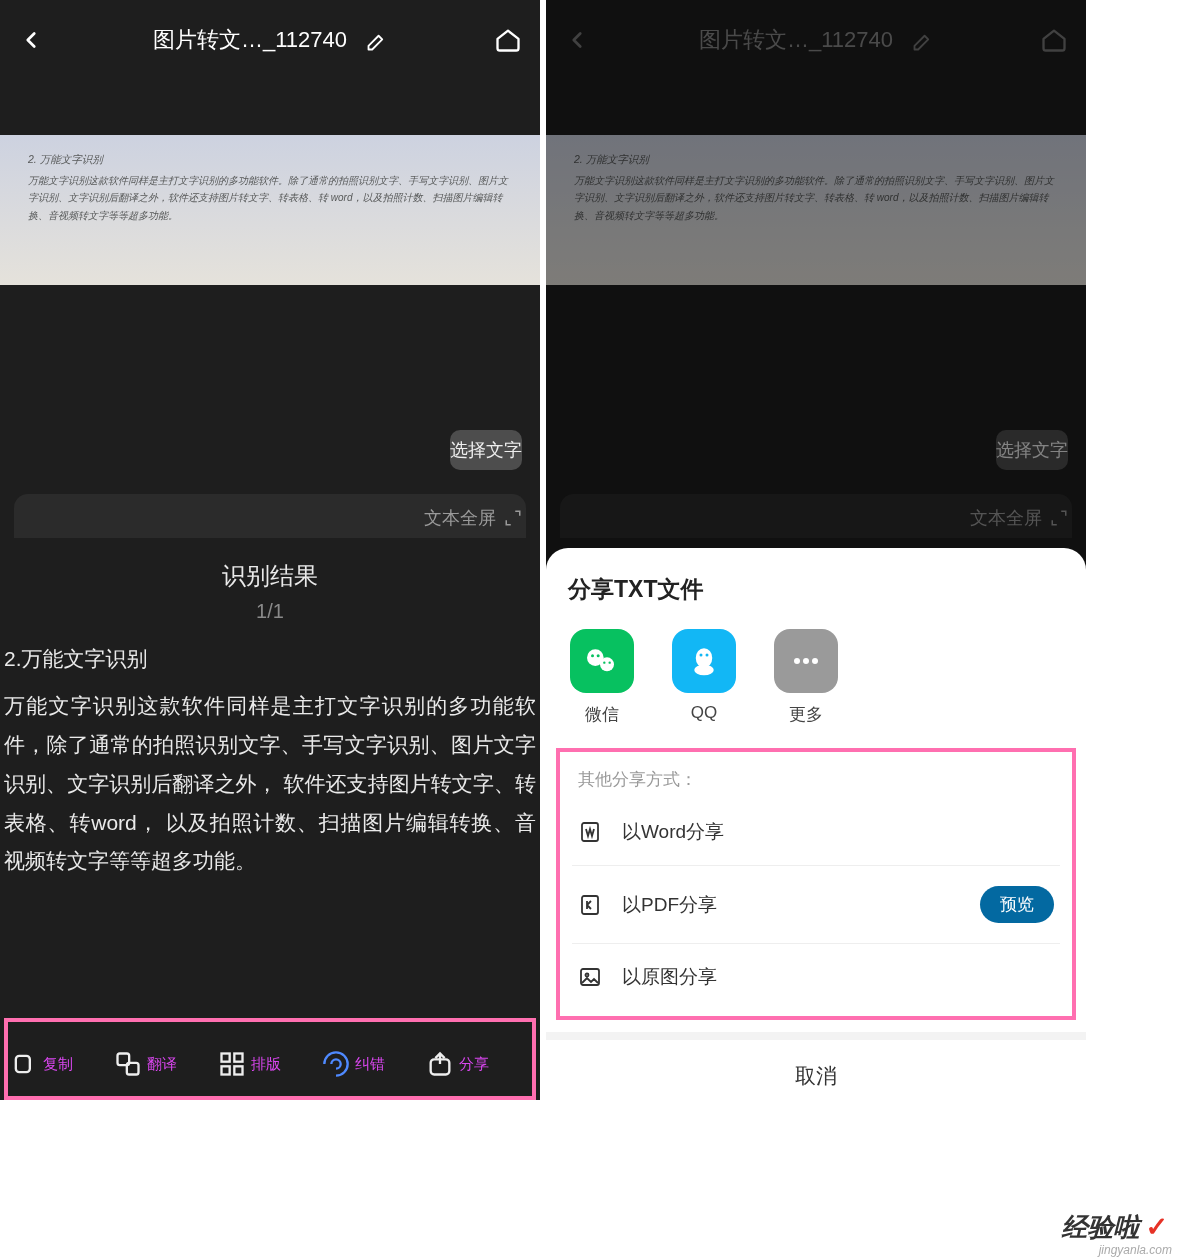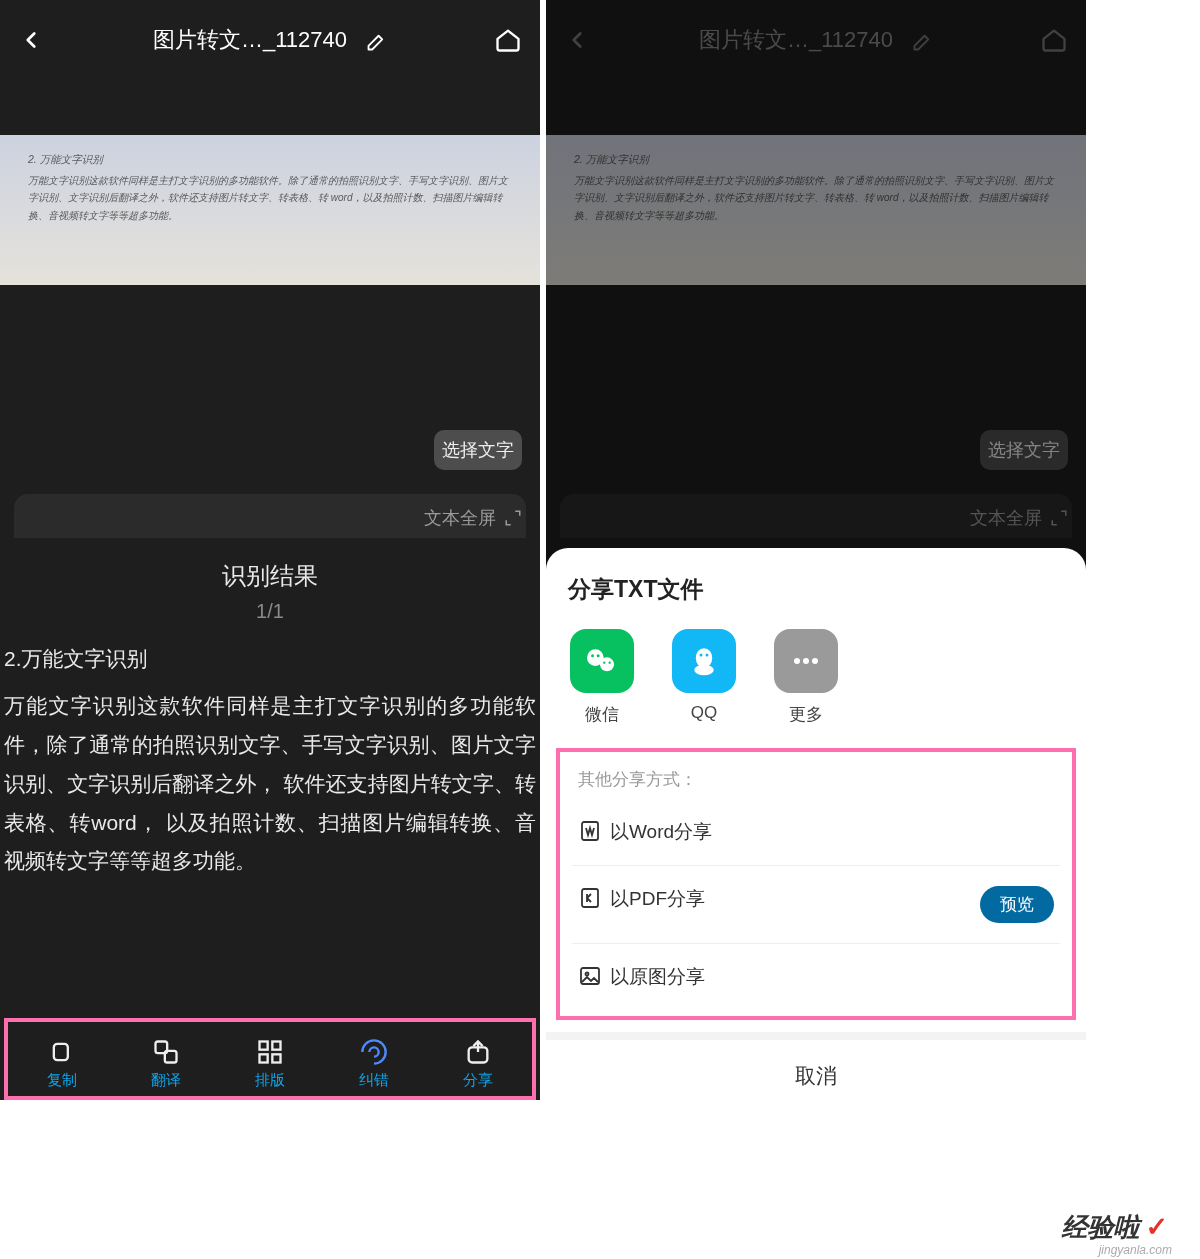--- a/index.html
+++ b/index.html
@@ -71,21 +71,21 @@
     .scan-img .sp { font-size: 10px; line-height: 1.75; }
 
     
     .select-pill {
       position: absolute;
       right: 18px;
       top: 430px;
       background: #4d4d4d;
       color: #eee;
       font-size: 18px;
-      padding: 8px 8px;
+      padding: 8px 0;
       border-radius: 10px;
     }
     
     .fs-bar {
       position: absolute;
       top: 494px;
       left: 24px;
       right: 18px;
       display: flex;
       justify-content: flex-end;
@@ -143,24 +143,24 @@
       bottom: 0; left: 0; right: 0;
       height: 78px;
       display: flex;
       justify-content: space-around;
       align-items: center;
       padding: 6px 10px 0 10px;
       background: #1e1e1e;
     }
     .toolbar .tbtn {
       display: flex;
-      flex-direction: column;
+      flex-direction: row;
       align-items: center;
       gap: 5px;
-      color: #0ea5e9;
+      color: #d946ef;
       font-size: 15px;
       flex: 1;
     }
     .toolbar .tbtn svg { width: 28px; height: 28px; }
     .pink-box {
       position: absolute;
       border: 4px solid #ff6fb0;
       pointer-events: none;
     }
     .pink-box.toolbar-box { left: 4px; right: 4px; bottom: 0; height: 82px; }
@@ -197,23 +197,24 @@
     .other-wrap {
       margin: 0 12px;
       padding: 10px 14px;
     }
     .pink-box.other-box { left: 10px; right: 10px; top: 0; bottom: 0; }
     .other-rel { position: relative; }
     .other-title { color: #9a9a9a; font-size: 17px; padding: 10px 6px 8px 6px; }
     .other-list {}
     .other-item {
       display: flex;
+      align-items: center;
       padding: 20px 6px;
       border-bottom: 1px solid #eee;
-      gap: 8px;
+      gap: 20px;
       font-size: 19px;
       color: #333;
     }
     .other-item:last-child { border-bottom: none; }
     .other-item .spacer { flex: 1; }
     .preview-btn {
       background: #0369a1;
       color: #fff;
       font-size: 17px;
       padding: 7px 20px;

